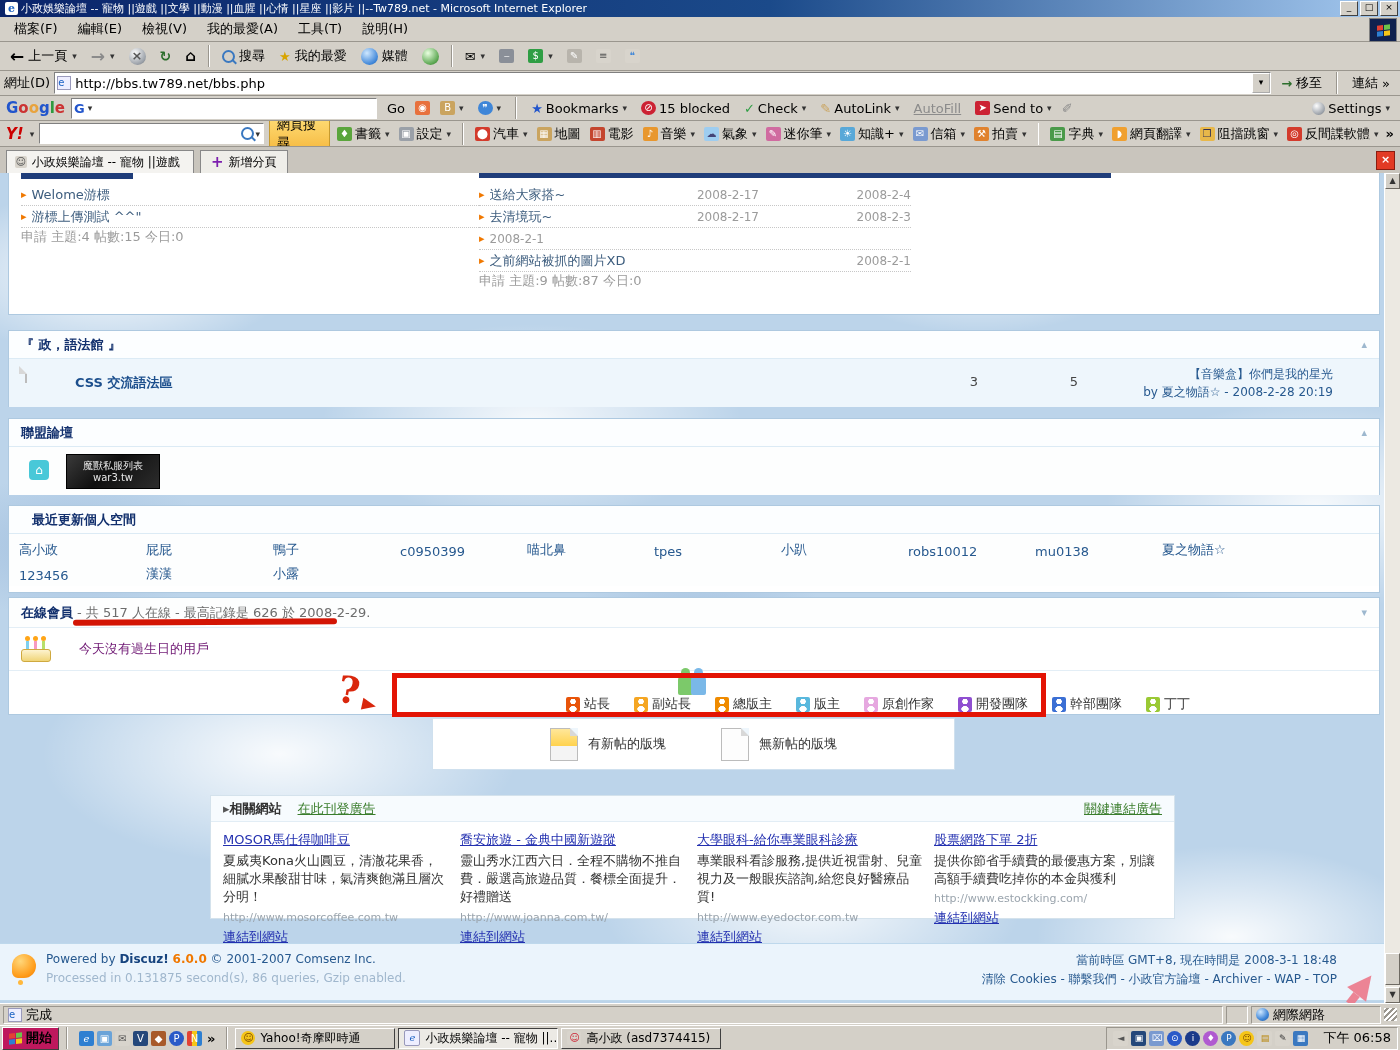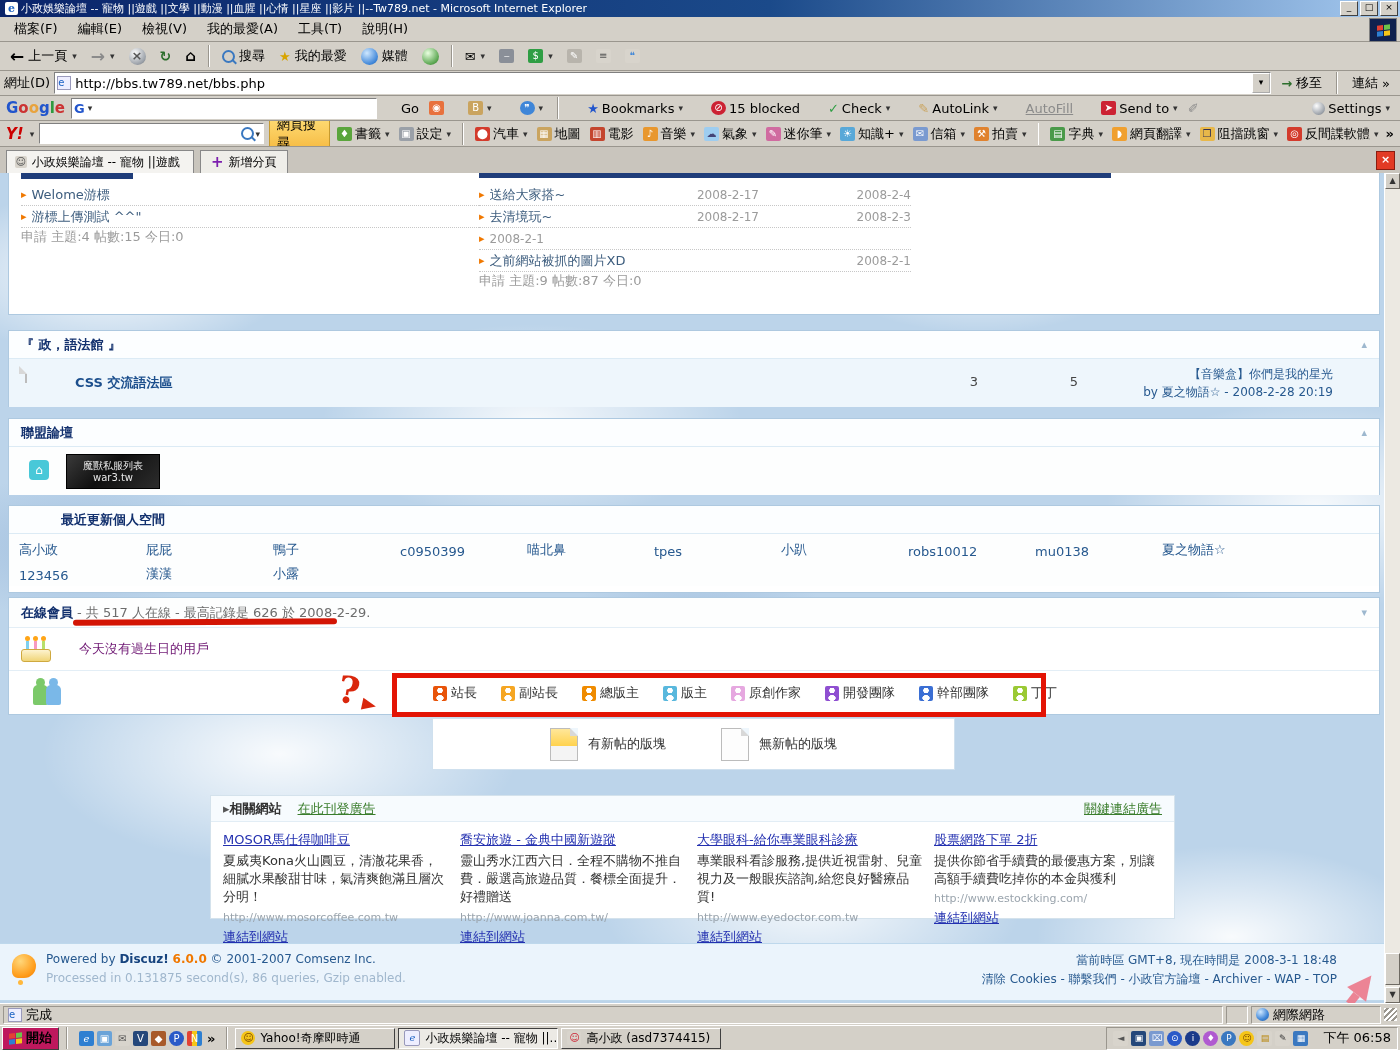--- a/index.html
+++ b/index.html
@@ -37,21 +37,21 @@
   .addrinput{flex:1;height:20px;background:#fff;border:1px solid;border-color:#808080 #fff #fff #808080;
     display:flex;align-items:center;padding-left:2px;gap:4px;}
   .addr-drop{width:16px;height:18px;background:#d4d0c8;border:1px outset #fff;text-align:center;font-size:9px;line-height:16px;margin-left:auto;}
   
   .googlebar{left:0;top:96px;width:1400px;height:25px;background:#d4d0c8;display:flex;align-items:center;
     border-bottom:1px solid #9a968e;padding:0 6px;box-sizing:border-box;gap:6px;}
   .glogo b{font-size:15px;}
   .gl-b{color:#2255cc}.gl-r{color:#cc3333}.gl-y{color:#e8a33d}.gl-g{color:#2e9a3e}
   .gbox{width:300px;height:19px;background:#fff;border:1px solid;border-color:#808080 #fff #fff #808080;
     display:flex;align-items:center;padding:0 2px;gap:2px;}
-  .gitem{display:flex;align-items:center;gap:3px;padding:1px 4px;margin-left:14px;}
+  .gitem{display:flex;align-items:center;gap:3px;padding:1px 4px;}
   
   .yahoobar{left:0;top:121px;width:1400px;height:26px;background:#d4d0c8;display:flex;align-items:center;
     border-bottom:1px solid #9a968e;padding:0 6px;box-sizing:border-box;gap:5px;overflow:hidden;}
   .ylogo{color:#c00;font-weight:bold;font-style:italic;font-size:15px;}
   .ybox{width:250px;height:19px;background:#fff;border:1px solid;border-color:#808080 #fff #fff #808080;
     display:flex;align-items:center;justify-content:flex-end;padding:0 3px;}
   .ysearchbtn{background:linear-gradient(#ffe07a,#f5b63c);border:1px solid #c79a2e;padding:2px 7px;}
   .ybtn{display:flex;align-items:center;gap:3px;padding:1px 2px;white-space:nowrap;}
   .mag{width:9px;height:9px;border:2px solid #3a78c0;border-radius:50%;position:relative;display:inline-block;}
   .mag::after{content:"";position:absolute;width:5px;height:2px;background:#3a78c0;transform:rotate(45deg);right:-4px;bottom:-2px;}
@@ -496,21 +496,21 @@
       <div style="position:relative;height:48px;background:#fdfefe;">
         <span class="abs homeico" style="left:20px;top:13px;">⌂</span>
         <span class="abs banner" style="left:57px;top:7px;">
           <span>魔獸私服列表</span>
           <span>war3.tw</span>
         </span>
       </div>
     </div>
 
     <div class="abs whitebox" style="left:8px;top:332px;width:1372px;height:88px;">
-      <div class="sec-head" style="padding-left:52px;">
+      <div class="sec-head" style="padding-left:23px;">
         <span>最近更新個人空間</span>
       </div>
       <div style="padding:7px 0 0 10px;background:#fdfefe;height:52px;box-sizing:border-box;">
         <div>
           <a class="sname">高小政</a><a class="sname">屁屁</a><a class="sname">鴨子</a><a class="sname">c0950399</a><a class="sname">喵北鼻</a><a class="sname">tpes</a><a class="sname">小趴</a><a class="sname">robs10012</a><a class="sname">mu0138</a><a class="sname">夏之物語☆</a>
         </div>
         <div style="margin-top:3px;">
           <a class="sname">123456</a><a class="sname">漢漢</a><a class="sname">小露</a>
         </div>
       </div>
@@ -524,21 +524,21 @@
       </div>
       <div class="subrow" style="height:42px;padding:0 12px;gap:28px;">
         <span class="cake">
             <i class="c1"></i>
             <i class="c2"></i>
             <i class="c3"></i>
             <span class="base"></span>
           </span>
         <span style="color:#701a75">今天沒有過生日的用戶</span>
       </div>
-      <div class="subrow" style="height:44px;padding:0 24px;">
+      <div class="subrow" style="height:44px;padding:0 12px;flex-direction:column;">
         <span class="ppl">
             <i class="p1"></i>
             <i class="p2"></i>
           </span>
         <span style="display:flex;gap:24px;margin-left:368px;">
           <span class="litem">
               <span class="lic" style="background-color: rgb(232, 84, 10);"></span>
               <span>站長</span>
             </span>
           <span class="litem">

